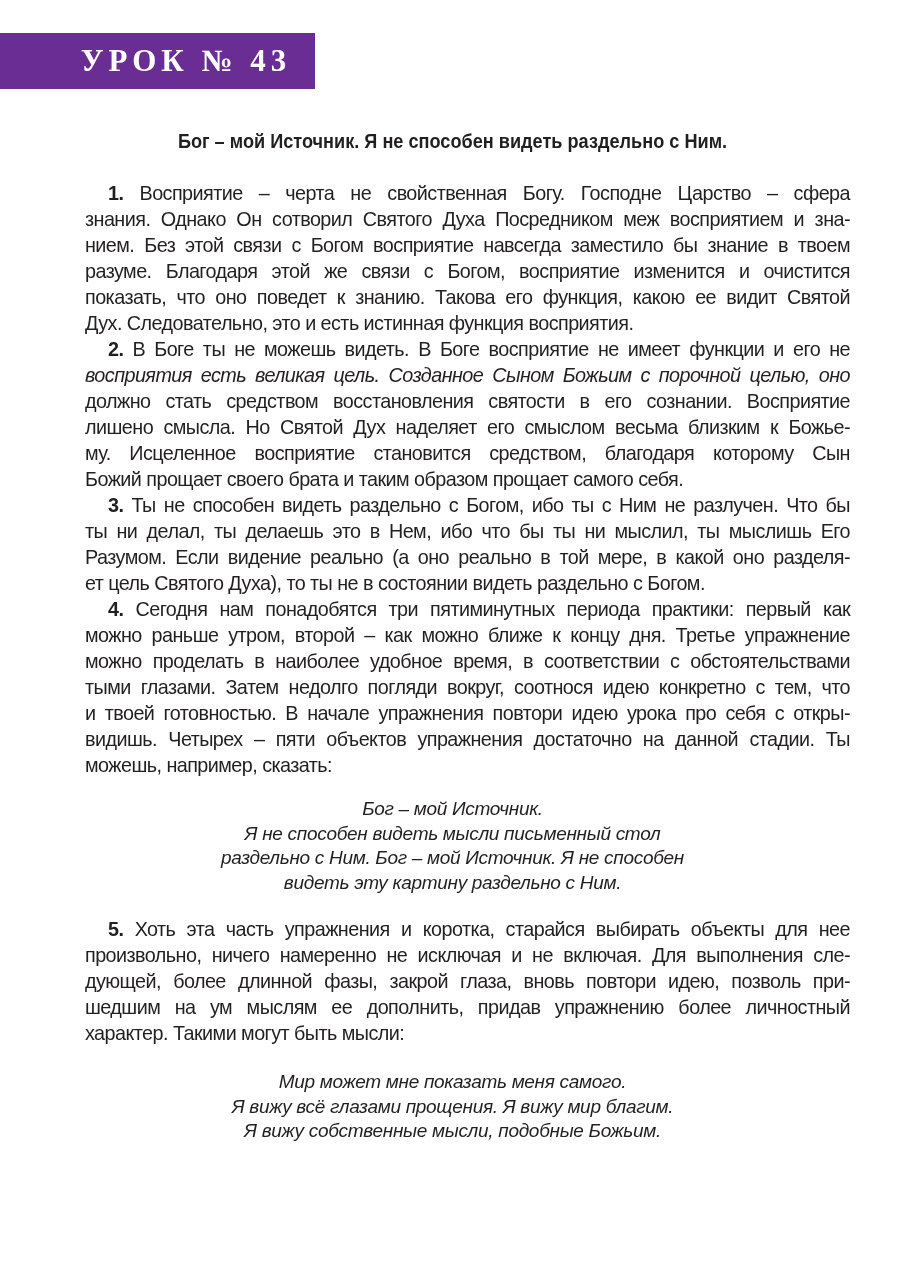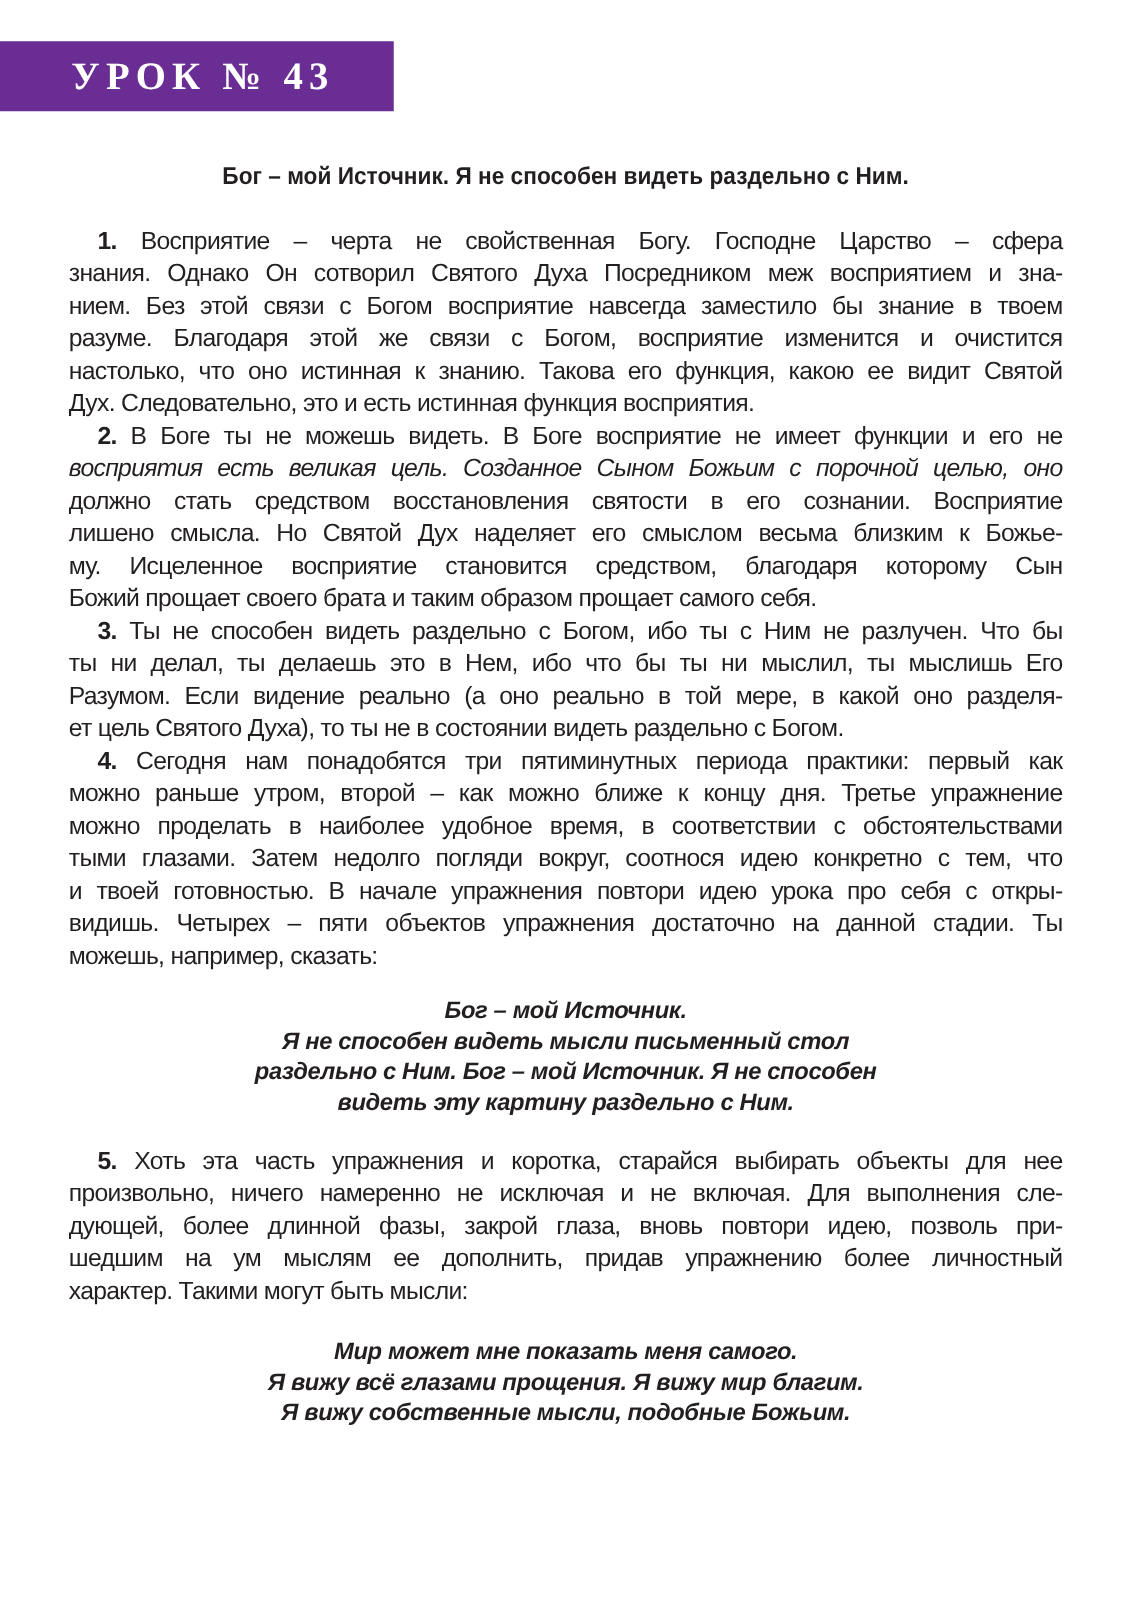--- a/index.html
+++ b/index.html
@@ -17,20 +17,21 @@
     }
     .lesson-banner {
       position: absolute;
       left: 0;
       top: 33px;
       width: 315px;
       height: 56px;
       background: #6a2d94;
       display: flex;
       align-items: center;
+      justify-content: center;
     }
     .lesson-banner-text {
       margin-left: 57px;
       color: #ffffff;
       font-family: "Liberation Serif", serif;
       font-weight: bold;
       font-size: 31px;
       letter-spacing: 5px;
       white-space: nowrap;
     }
@@ -58,37 +59,38 @@
       text-align: justify;
       transform-origin: left top;
     }
     .para .line {
       display: block;
       text-align: justify;
       text-align-last: justify;
       white-space: nowrap;
       letter-spacing: -0.55px;
       word-spacing: 0px;
+      margin-left: 30px;
     }
     .para .line.last {
       text-align-last: left;
     }
     .para .line.first {
       text-indent: 23px;
     }
     .para .line.noind {
       text-indent: 0;
     }
     .num {
       font-weight: bold;
     }
     .quote {
       text-align: center;
       font-style: italic;
-      font-weight: bold;
+      font-weight: normal;
       font-size: 19px;
       line-height: 24.5px;
       letter-spacing: -0.3px;
       color: #231f20;
     }
     .quote .qline {
       display: block;
     }
     #q1 { margin-top: 19px; margin-bottom: 21px; }
     #q2 { margin-top: 24px; }
@@ -102,21 +104,21 @@
 
 <div class="lesson-title">Бог – мой Источник. Я не способен видеть раздельно с Ним.</div>
 
 <div class="content">
 
   <div class="para">
     <span class="line first" style="display: block; text-align-last: justify;"><span class="num">1.</span><span> Восприятие – черта не свойственная Богу. Господне Царство  – сфера</span></span>
     <span class="line noind" style="display: block; text-align-last: justify;">знания. Однако Он сотворил Святого Духа Посредником меж восприятием и зна-</span>
     <span class="line noind" style="display: block; text-align-last: justify;">нием. Без этой связи с Богом восприятие навсегда заместило бы знание в твоем</span>
     <span class="line noind" style="display: block; text-align-last: justify;">разуме. Благодаря этой же связи с Богом, восприятие изменится и очистится</span>
-    <span class="line noind" style="display: block; text-align-last: justify;">настолько, что оно истинная к знанию. Такова его функция, какою ее видит Святой</span>
+    <span class="line noind" style="display: block; text-align-last: justify;">показать, что оно поведет к знанию. Такова его функция, какою ее видит Святой</span>
     <span class="line noind last" style="display: block; text-align-last: left;">Дух. Следовательно, это и есть истинная функция восприятия.</span>
   </div>
 
   <div class="para">
     <span class="line first" style="display: block; text-align-last: justify;"><span class="num">2.</span><span> В Боге ты не можешь видеть. В Боге восприятие не имеет функции и его не</span></span>
     <span class="line noind" style="display: block; text-align-last: justify; font-style: italic;">восприятия есть великая цель. Созданное Сыном Божьим с порочной целью, оно</span>
     <span class="line noind" style="display: block; text-align-last: justify;">должно стать средством восстановления святости в его сознании. Восприятие</span>
     <span class="line noind" style="display: block; text-align-last: justify;">лишено смысла. Но Святой Дух наделяет его смыслом весьма близким к Божье-</span>
     <span class="line noind" style="display: block; text-align-last: justify;">му. Исцеленное восприятие становится средством, благодаря которому Сын</span>
     <span class="line noind last" style="display: block; text-align-last: left;">Божий прощает своего брата и таким образом прощает самого себя.</span>

